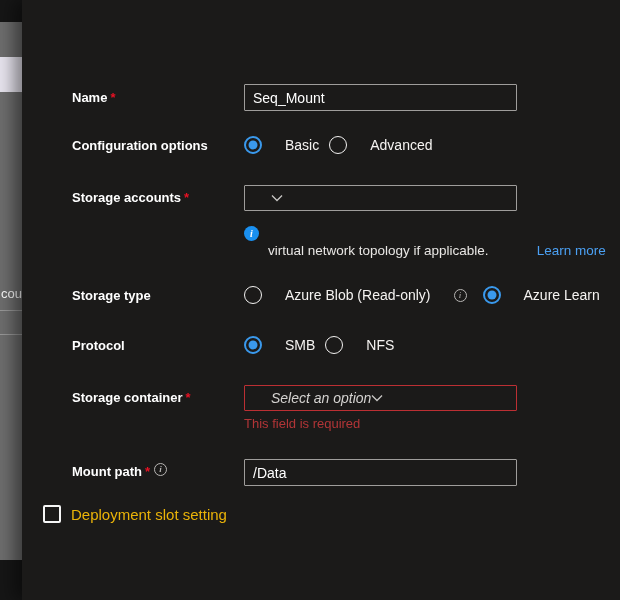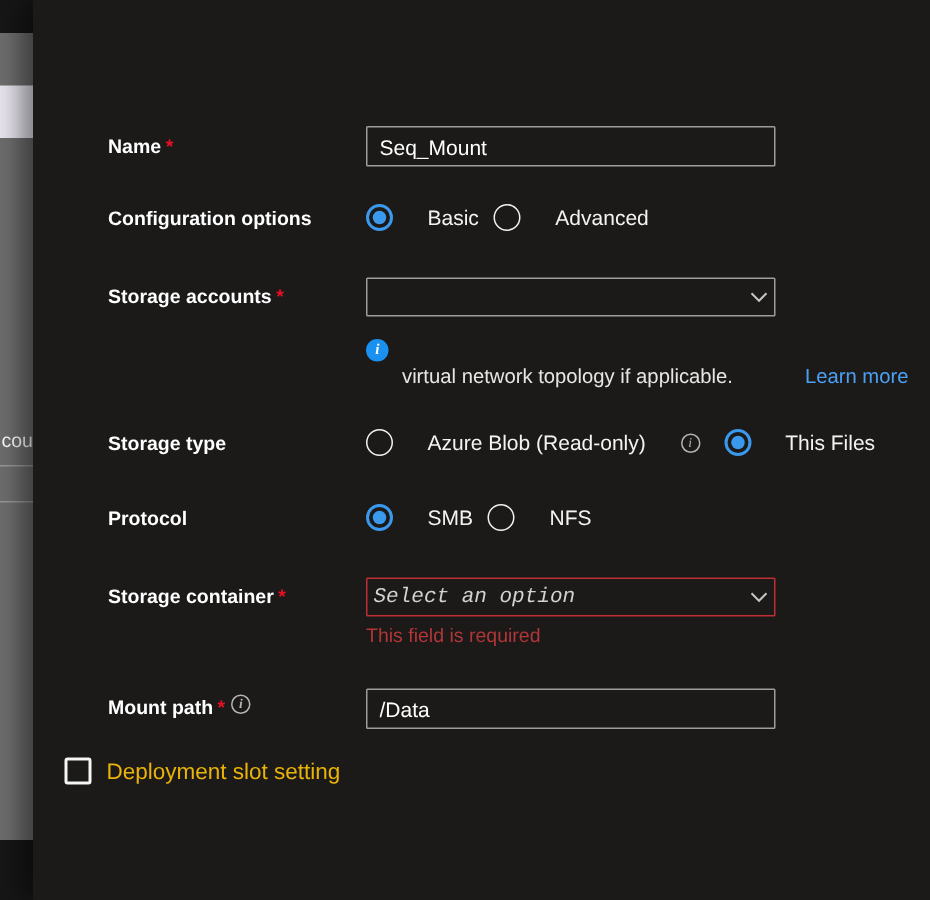--- a/index.html
+++ b/index.html
@@ -45,22 +45,22 @@
   .ctrl{position:absolute;left:222px;}
   .txtinput{
     width:273px;height:27px;
     background:transparent;border:1px solid #9f9d9b;border-radius:1px;
     color:#ffffff;font-size:14px;padding:0 8px;
     font-family:"Liberation Sans","DejaVu Sans",sans-serif;outline:none;
   }
   .dropdown{
     width:273px;height:26px;
     border:1px solid #9f9d9b;border-radius:1px;
-    display:flex;align-items:center;justify-content:space-between;
-    padding:0 4px;cursor:pointer;background:transparent;font-family:Liberation Mono, monospace;
+    display:flex;align-items:center;
+    padding:0 26px;cursor:pointer;background:transparent;
   }
   .dropdown.error-state{border-color:var(--error-border);}
   .dd-placeholder{font-size:14px;font-style:italic;color:#d4d2d0;}
   .chev{color:#c8c6c4;display:flex;align-items:center;}
   
   .opt-row{display:flex;align-items:center;gap:10px;}
   .opt-row.wide{gap:16px;}
   .radio-opt{display:flex;align-items:center;gap:23px;cursor:pointer;}
   .radio{
     width:18px;height:18px;border-radius:50%;
@@ -169,21 +169,21 @@
   <div class="row row-type">
     <div class="flabel">Storage type</div>
     <div class="ctrl opt-row wide">
       <label class="radio-opt">
         <span class="radio"></span>
         <span class="radio-label">Azure Blob (Read-only)</span>
         <span class="info-outline">i</span>
       </label>
       <label class="radio-opt">
         <span class="radio selected"></span>
-        <span class="radio-label">This Files</span>
+        <span class="radio-label">Azure Learn</span>
       </label>
     </div>
   </div>
 
   <div class="row row-protocol">
     <div class="flabel">Protocol</div>
     <div class="ctrl opt-row">
       <label class="radio-opt">
         <span class="radio selected"></span>
         <span class="radio-label">SMB</span>

